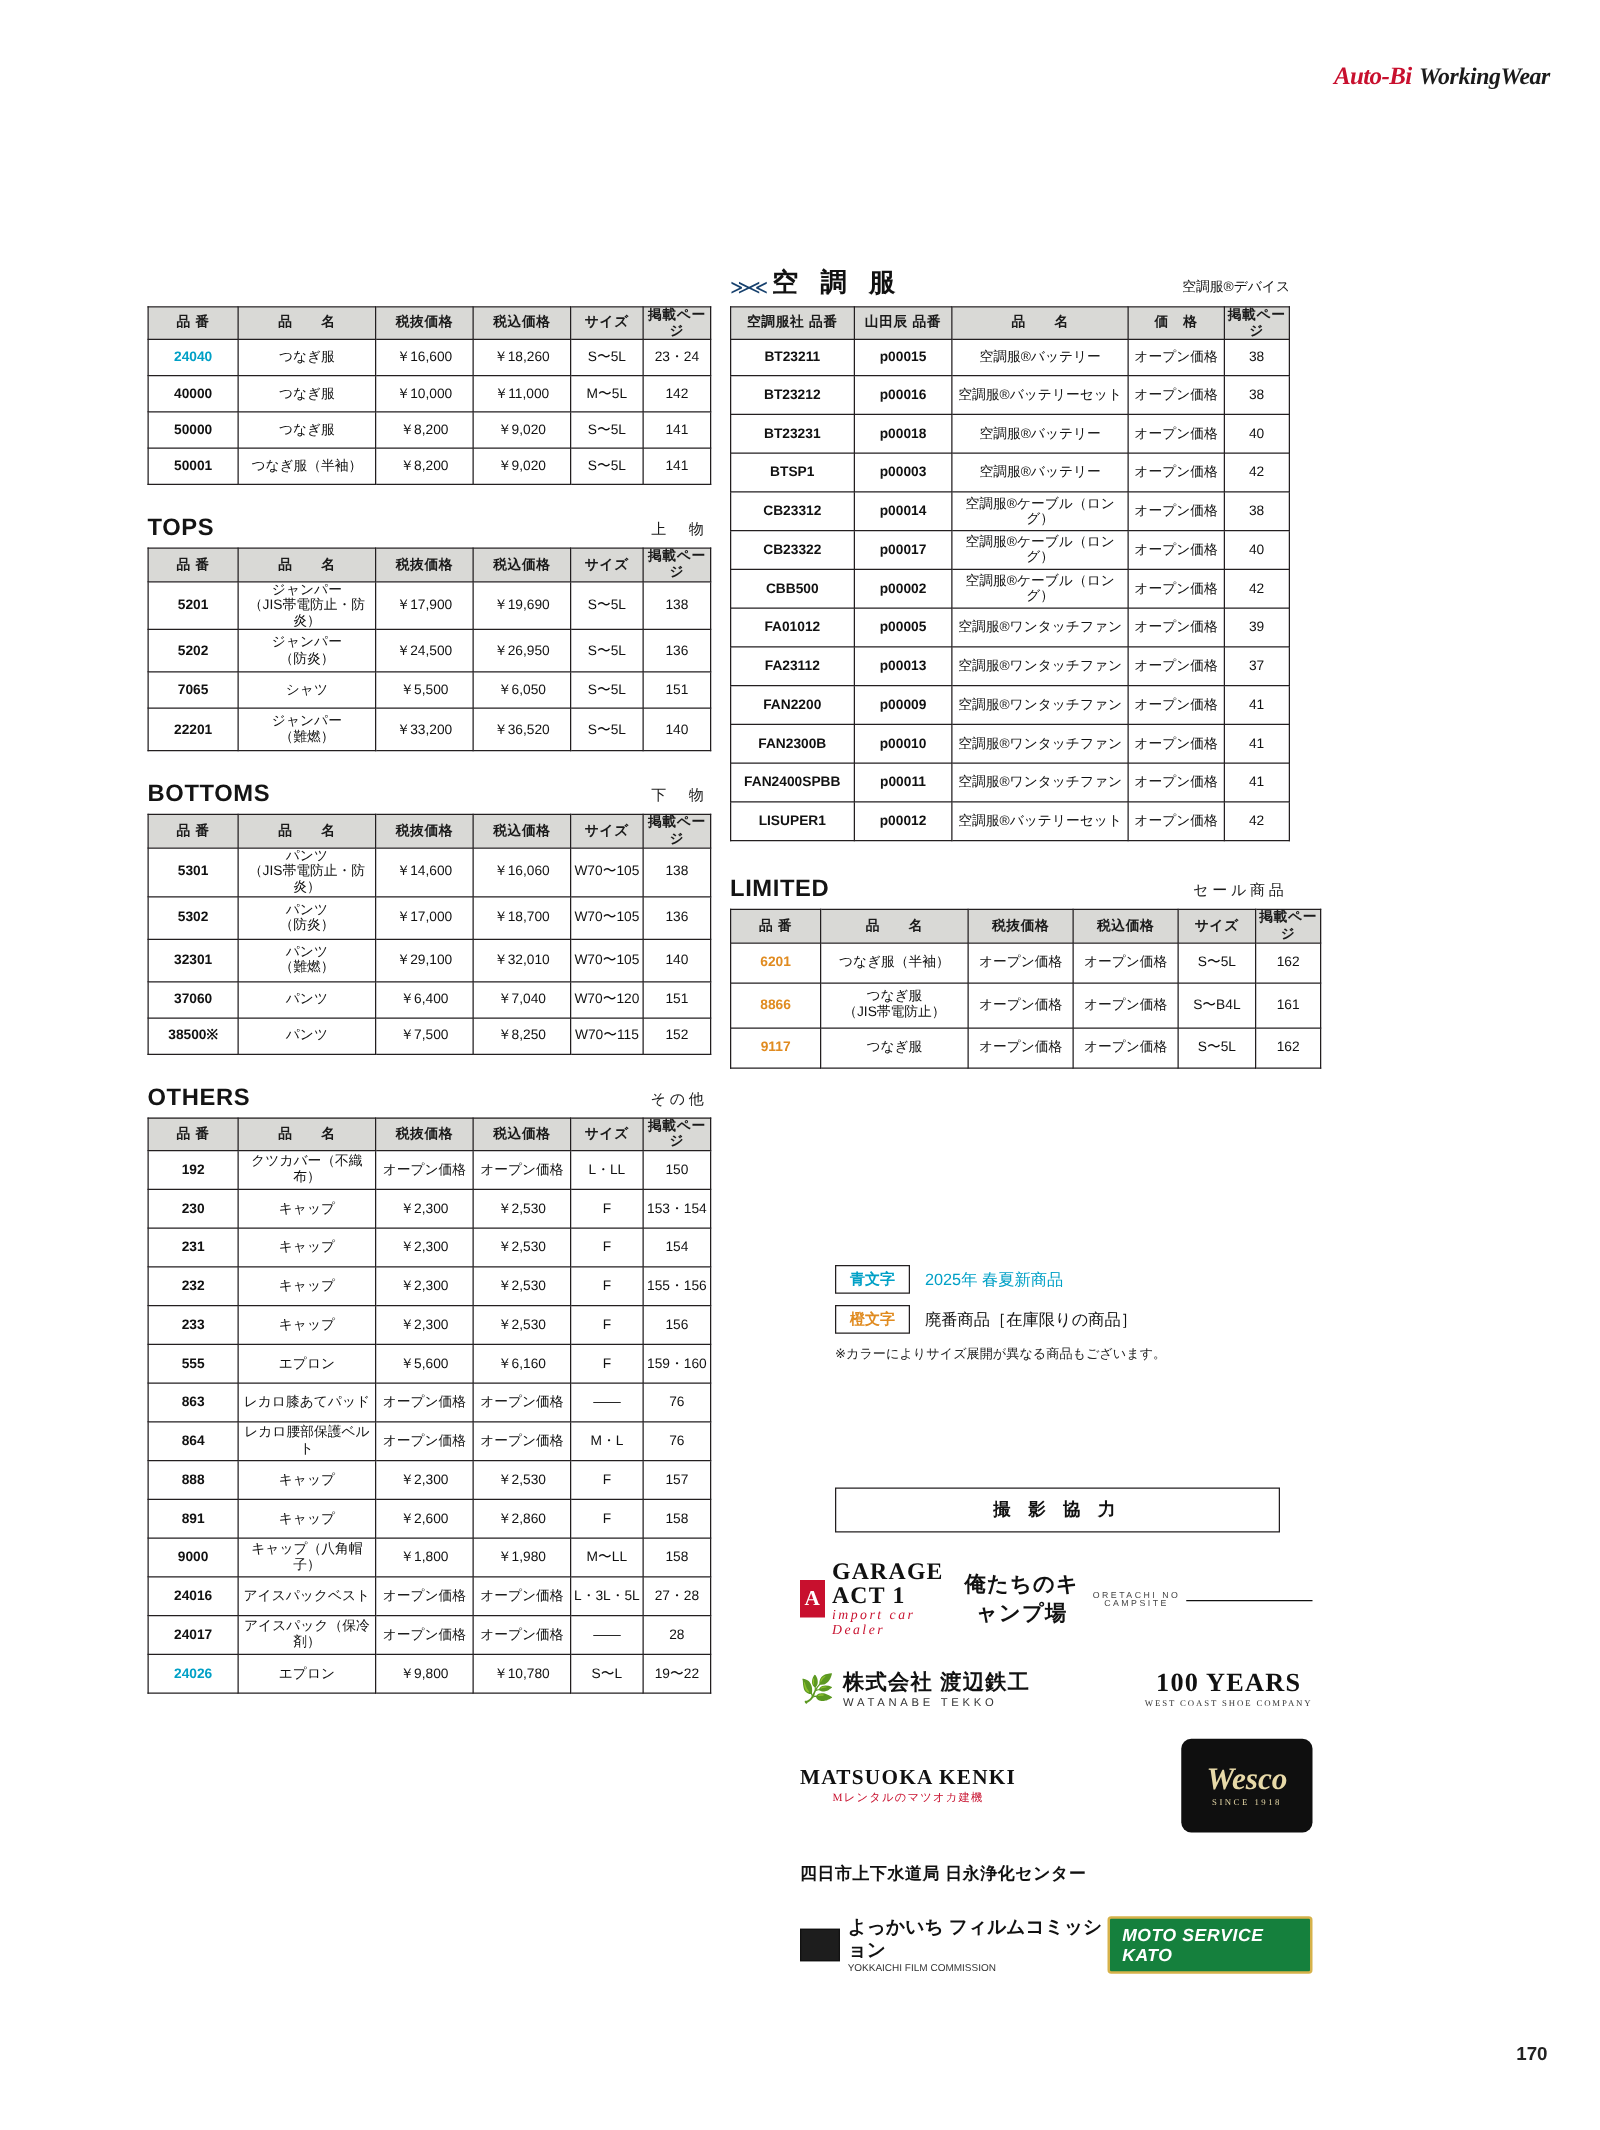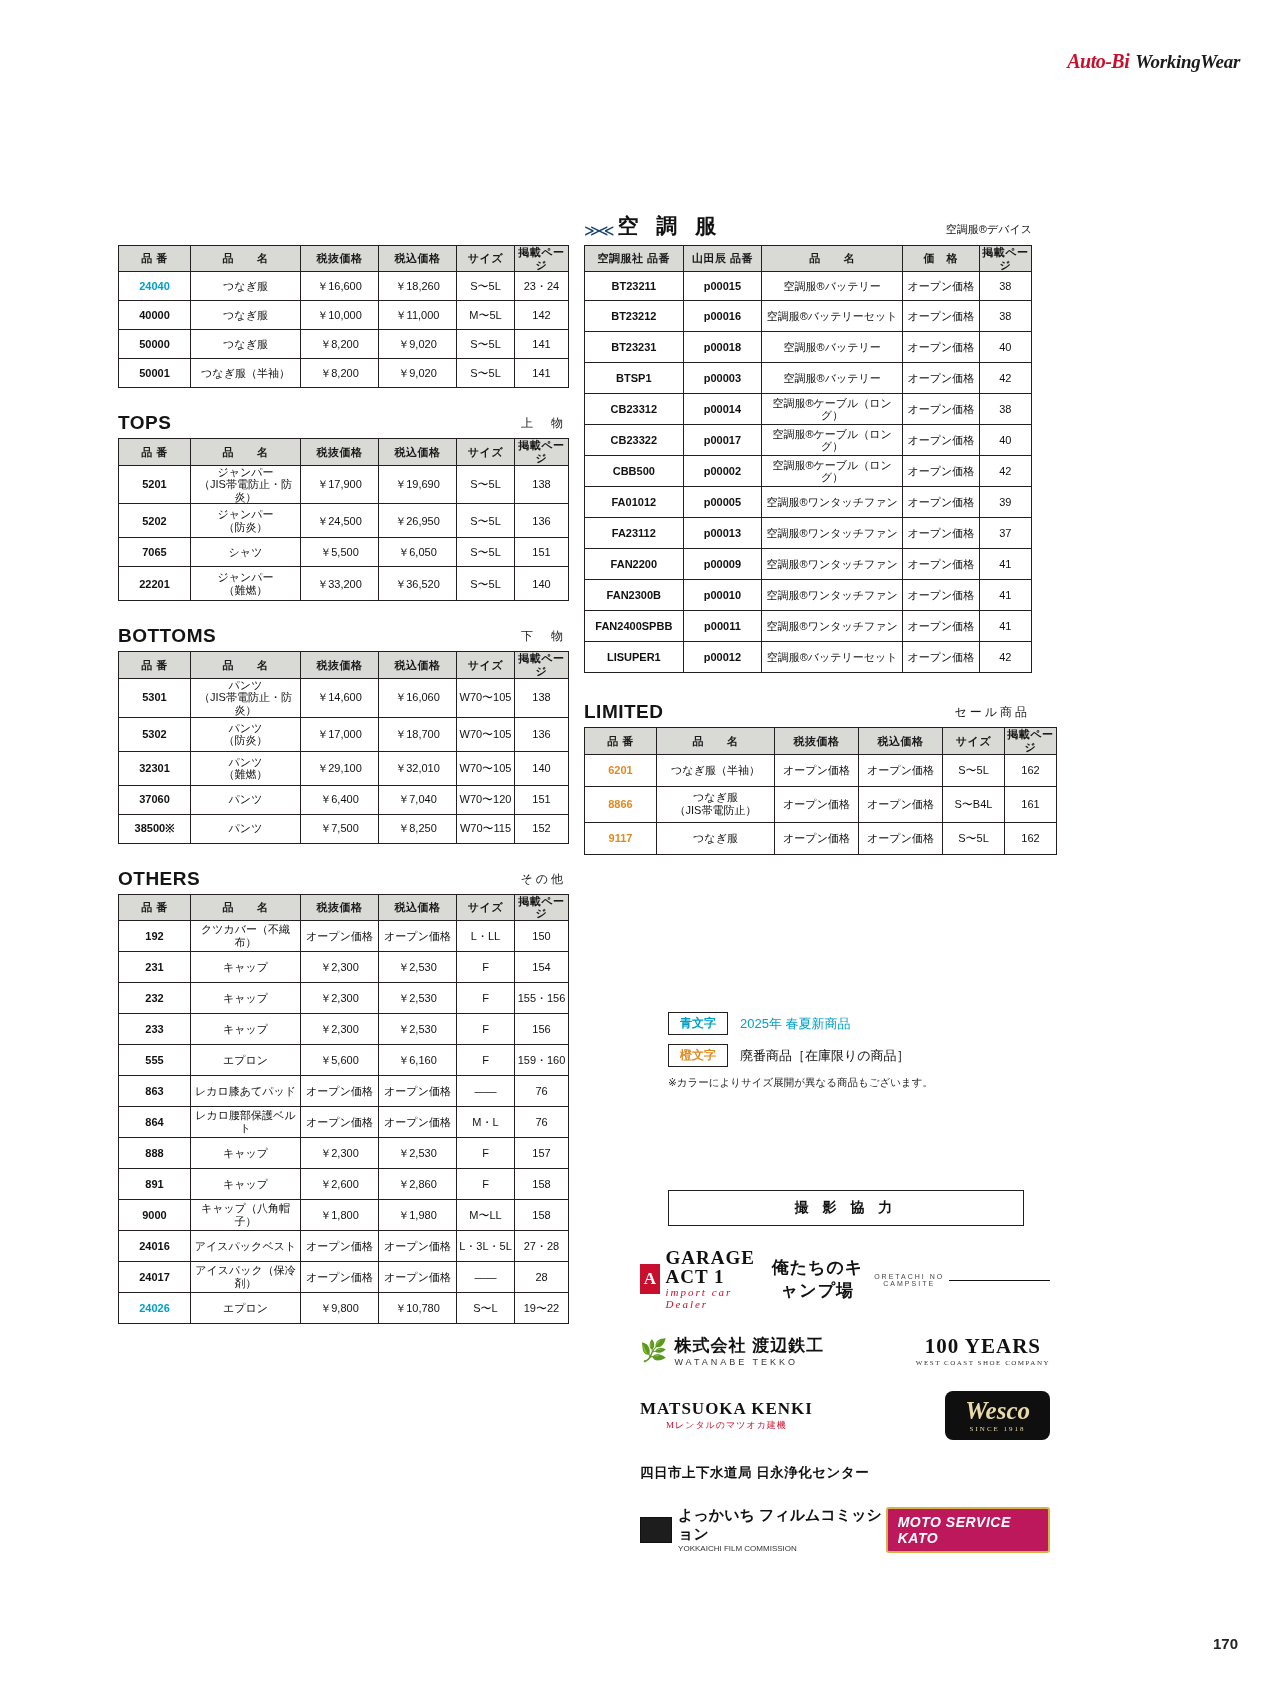--- a/index.html
+++ b/index.html
@@ -112,35 +112,35 @@
   .lg-camp .en{font-size:7px;letter-spacing:2px;color:#444;margin-top:1px;}
   .lg-camp .rule{border-top:1.5px solid #111;margin-top:3px;width:160px;}
   .lg-wata{display:flex;align-items:center;gap:7px;}
   .lg-wata .leafs{font-size:22px;color:#1f9b4d;line-height:1;}
   .lg-wata .t1{font-family:Liberation Sans, sans-serif;font-weight:bold;font-size:17px;letter-spacing:1px;}
   .lg-wata .t2{font-size:9px;letter-spacing:3px;color:#333;}
   .lg-100{text-align:center;font-family:"Liberation Serif",serif;}
   .lg-100 .y{font-weight:bold;font-size:21px;letter-spacing:1px;}
   .lg-100 .s{font-size:7px;letter-spacing:1.5px;color:#333;}
   .lg-wesco{
-    background:#0f0f0f;color:#e7d9a8;border-radius:8px;padding:7px 20px;text-align:center;
+    background:#0f0f0f;color:#e7d9a8;border-radius:8px;padding:20px 20px;text-align:center;
     font-family:"Liberation Serif",serif;
   }
   .lg-wesco .w{font-style:italic;font-weight:bold;font-size:25px;line-height:1;}
   .lg-wesco .since{font-size:7px;letter-spacing:2px;margin-top:2px;}
   .lg-mats{font-family:"Liberation Serif",serif;text-align:center;}
   .lg-mats .t1{font-weight:bold;font-size:17px;letter-spacing:1px;}
   .lg-mats .t2{font-size:9px;color:#c8102e;letter-spacing:1px;}
   .lg-yokka{display:flex;align-items:center;gap:6px;}
   .lg-yokka .sq{width:34px;height:24px;background:#1d1d1d;border:1px solid #111;}
   .lg-yokka .t1{font-weight:bold;font-size:15px;}
   .lg-yokka .t2{font-size:8px;color:#333;}
   .lg-city{font-size:13.5px;font-weight:bold;letter-spacing:.5px;}
   .lg-moto{
-    background:#be185d;color:#fff;padding:5px 10px;border-radius:3px;
+    background:#15803d;color:#fff;padding:5px 10px;border-radius:3px;
     font-family:"Liberation Sans",sans-serif;font-style:italic;font-weight:bold;font-size:14px;
     letter-spacing:.5px;border:2px solid #d6b24a;
   }
 </style>
 </head>
 <body>
 
 <div class="brand">
   <span class="autobi">Auto-Bi</span>
   <span class="ww">WorkingWear</span>
@@ -361,20 +361,28 @@
     </tr>
       </thead>
     <tbody id="others-body">
       <tr style="height:31px">
         <td class="code">192</td>
         <td class="name small">クツカバー（不織布）</td>
         <td class="price small">オープン価格</td>
         <td class="price small">オープン価格</td>
         <td class="size">L・LL</td>
         <td class="page">150</td>
+      </tr>
+      <tr style="height:31px">
+        <td class="code">230</td>
+        <td class="name small">キャップ</td>
+        <td class="price">￥2,300</td>
+        <td class="price">￥2,530</td>
+        <td class="size">F</td>
+        <td class="page small">153・154</td>
       </tr>
       <tr style="height:31px">
         <td class="code">231</td>
         <td class="name small">キャップ</td>
         <td class="price">￥2,300</td>
         <td class="price">￥2,530</td>
         <td class="size">F</td>
         <td class="page">154</td>
       </tr>
       <tr style="height:31px">

